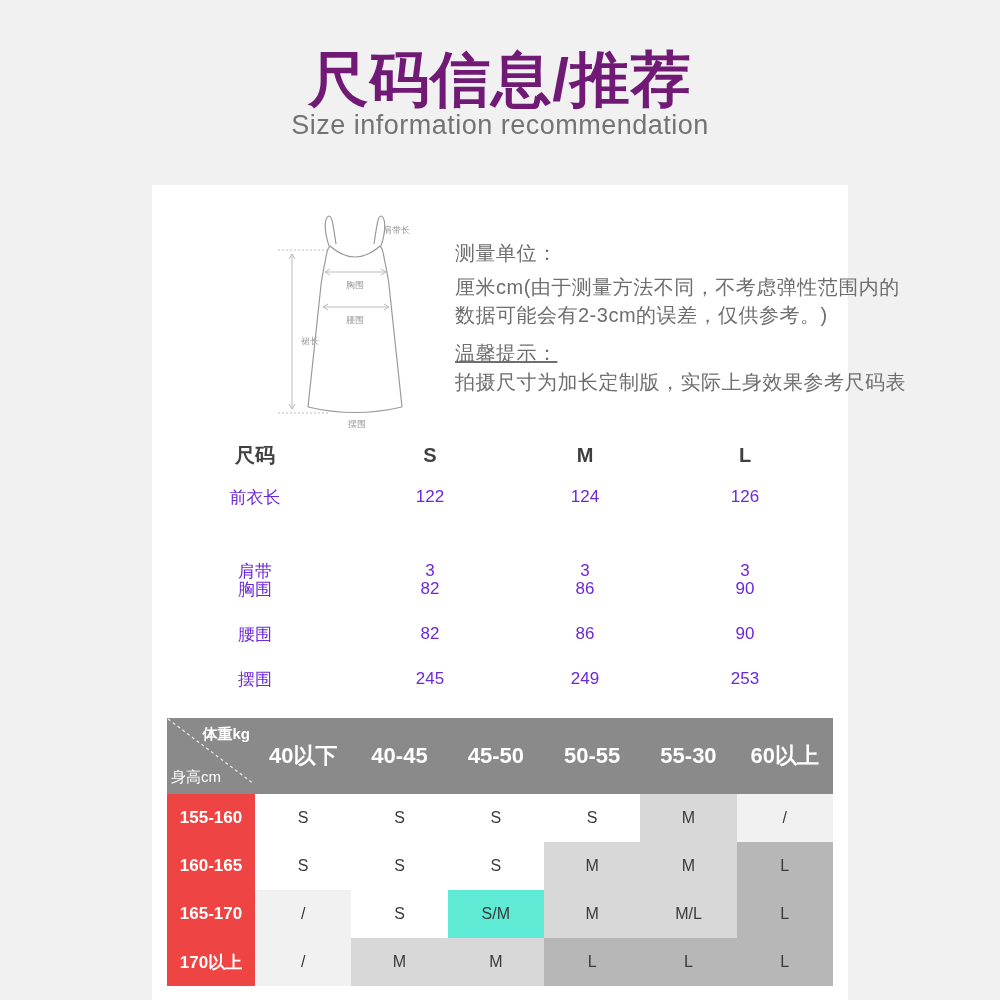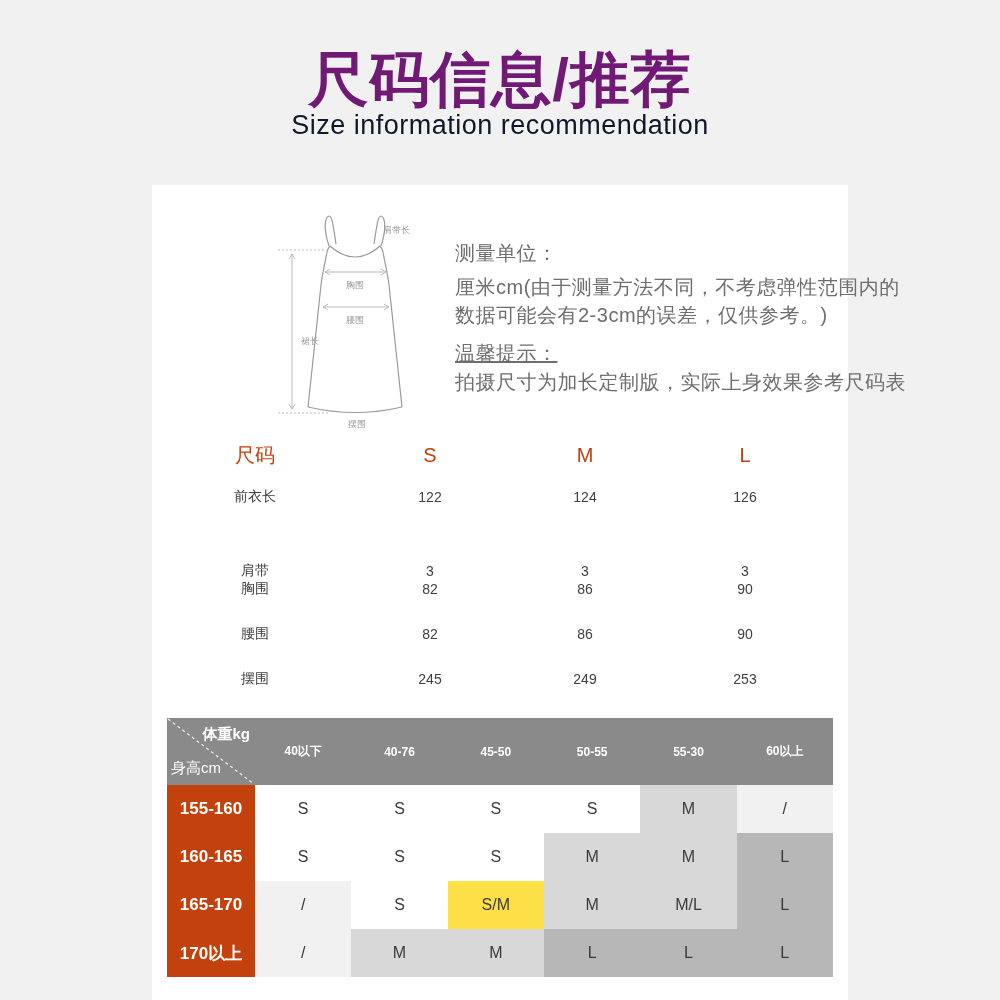--- a/index.html
+++ b/index.html
@@ -7,67 +7,67 @@
     width:1000px;height:1000px;position:relative;overflow:hidden;
     background:#f1f1f1;
     font-family:"Liberation Sans","DejaVu Sans",sans-serif;
   }
   .page-title{
     position:absolute;left:0;top:40px;width:1000px;text-align:center;
     font-size:60px;font-weight:bold;color:#701a75;letter-spacing:1px;
   }
   .page-subtitle{
     position:absolute;left:0;top:110px;width:1000px;text-align:center;
-    font-size:27px;font-weight:400;color:#0f172a;letter-spacing:.5px;
+    font-size:27px;font-weight:400;color:#737373;letter-spacing:.5px;
   }
   .card{
     position:absolute;left:152px;top:185px;width:696px;height:815px;
     background:#ffffff;
   }
   .dress-svg{position:absolute;left:270px;top:210px;width:170px;height:220px;}
   .note{position:absolute;left:455px;font-size:20px;color:#6e6e6e;letter-spacing:.5px;}
   .n1{top:240px;}
   .n2{top:274px;}
   .n3{top:302px;}
   .n4{top:340px;text-decoration:underline;}
   .n5{top:369px;}
 
   
   .size-row{
     position:absolute;left:152px;width:696px;height:32px;
     display:grid;grid-template-columns:206px 144px 166px 154px;
-    align-items:center;color:#404040;font-size:14px;
+    align-items:center;color:#6d28d9;font-size:17px;
   }
   .size-row span{text-align:center;}
-  .size-row.head{font-size:20px;color:#c2410c;}
+  .size-row.head{font-size:20px;color:#404040;font-weight:bold;}
 
   
   .matrix{position:absolute;left:167px;top:718px;width:666px;}
-  .m-head{display:flex;height:67px;border-radius:10px;}
+  .m-head{display:flex;height:76px;border-radius:10px;}
   .m-corner{
     width:88px;position:relative;background:#8a8a8a;color:#ffffff;flex:0 0 88px;
   }
   .m-corner .wt{position:absolute;top:7px;right:5px;font-size:15px;font-weight:bold;}
   .m-corner .ht{position:absolute;bottom:7px;left:4px;font-size:15px;font-weight:normal;}
   .m-colcell{
     flex:1;background:#8a8a8a;color:#ffffff;display:flex;
-    align-items:center;justify-content:center;font-size:12px;font-weight:bold;
+    align-items:center;justify-content:center;font-size:22px;font-weight:bold;
   }
   .m-row{display:flex;height:48px;}
   .m-label{
-    flex:0 0 88px;background:#c2410c;color:#ffffff;display:flex;
+    flex:0 0 88px;background:#ef4444;color:#ffffff;display:flex;
     align-items:center;justify-content:center;font-size:17px;font-weight:bold;
   }
   .m-cell{
     flex:1;display:flex;align-items:center;justify-content:center;
     font-size:16px;color:#3a3a3a;
   }
   .s0{background:#ffffff;}
   .s1{background:#f1f1f1;}
-  .s2{background:#fde047;}
+  .s2{background:#5eead4;}
   .s3{background:#d8d8d8;}
   .s5{background:#b7b7b7;}
 </style>
 </head>
 <body>
 
 <div class="page-title">尺码信息/推荐</div>
 <div class="page-subtitle">Size information recommendation</div>
 
 <div class="card"></div>
@@ -153,21 +153,21 @@
 <div class="matrix" id="matrix">
     <div class="m-head">
       <div class="m-corner">
         <svg viewBox="0 0 88 67" width="88" height="67" style="position: absolute; left: 0px; top: 0px;">
           <line x1="1" y1="1" x2="87" y2="66" stroke="rgba(255,255,255,0.85)" stroke-width="1.2" stroke-dasharray="3 3"></line>
         </svg>
         <span class="wt">体重kg</span>
         <span class="ht">身高cm</span>
       </div>
       <div class="m-colcell">40以下</div>
-      <div class="m-colcell">40-76</div>
+      <div class="m-colcell">40-45</div>
       <div class="m-colcell">45-50</div>
       <div class="m-colcell">50-55</div>
       <div class="m-colcell">55-30</div>
       <div class="m-colcell">60以上</div>
     </div>
     <div class="m-row">
       <div class="m-label">155-160</div>
       <div class="m-cell s0">S</div>
       <div class="m-cell s0">S</div>
       <div class="m-cell s0">S</div>

